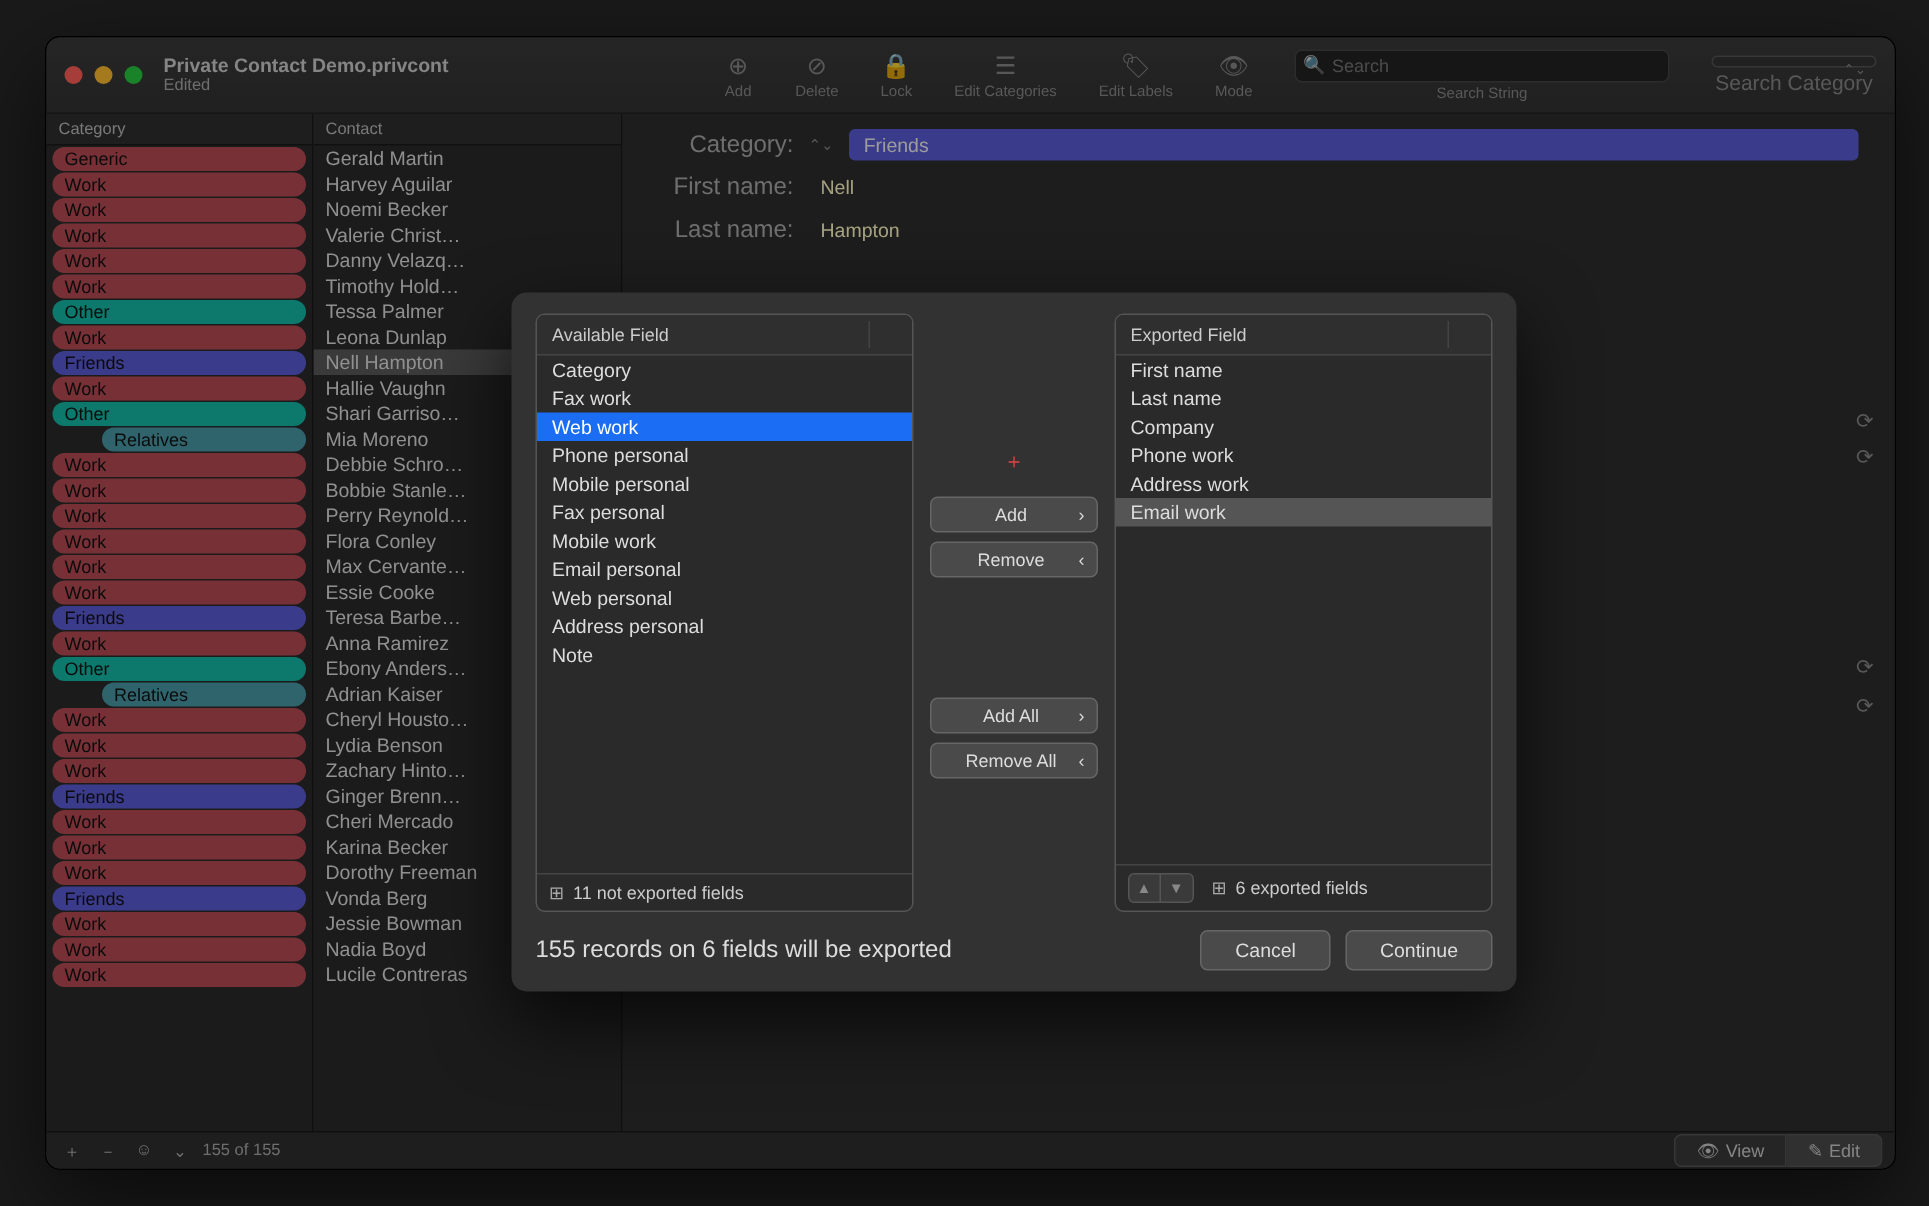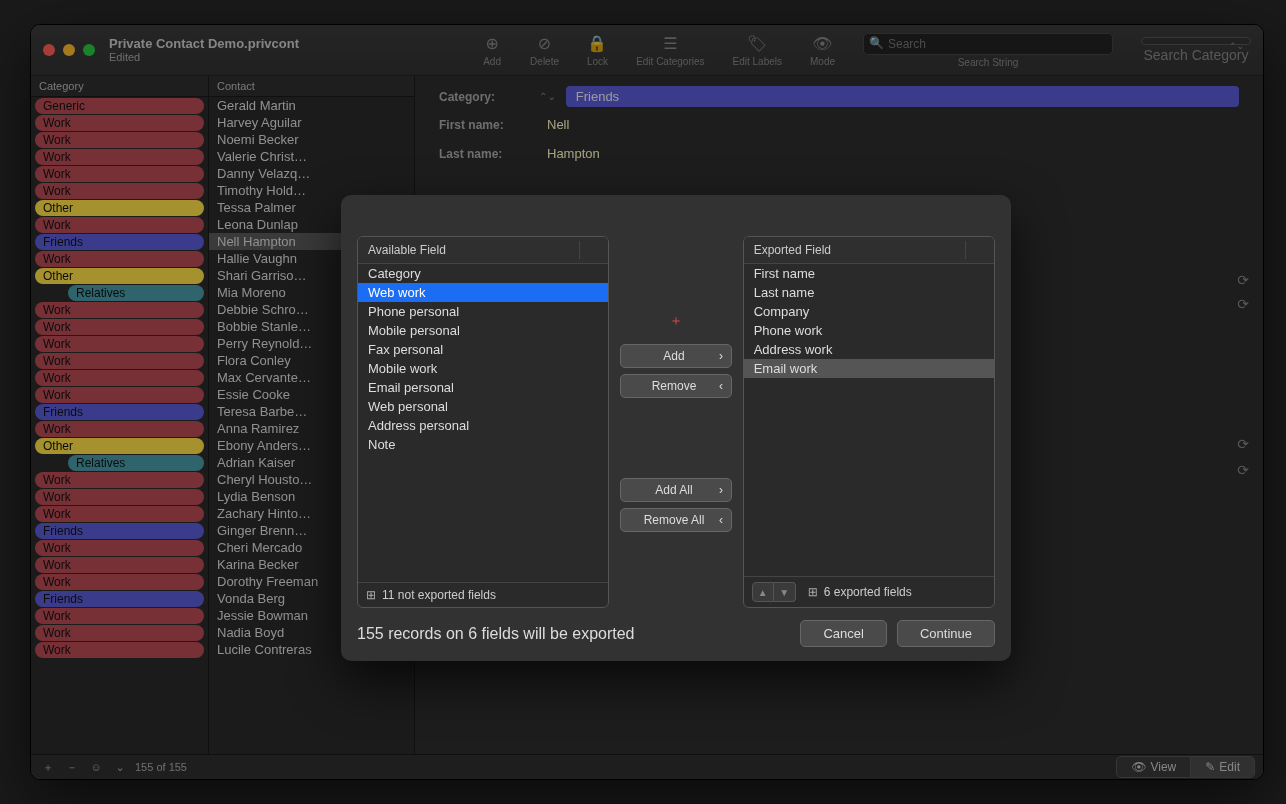--- a/index.html
+++ b/index.html
@@ -31,47 +31,47 @@
 .body { display: flex; height: calc(100% - 51px - 25px); }
 
 
 .catcol { width: 178px; background: #2a2a2a; border-right: 1px solid #1a1a1a; display: flex; flex-direction: column; }
 .contactcol { width: 206px; background: #2a2a2a; border-right: 1px solid #1a1a1a; display: flex; flex-direction: column; position: relative; }
 .colhead { font-size: 11px; color: #bbb; padding: 4px 8px; border-bottom: 1px solid #1a1a1a; background: #2f2f2f; }
 .catlist, .conlist { overflow: hidden; flex: 1; }
 .catpill { margin: 1px 4px; padding: 1px 8px; border-radius: 9px; font-size: 12px; color: #111; font-weight: 500; }
 .pill-Generic { background: #b94b55; }
 .pill-Work { background: #b94b55; }
-.pill-Other { background: #fde047; }
+.pill-Other { background: #14b8a6; }
 .pill-Friends { background: #5b5bd6; }
 .pill-Relatives { background: #4a9aa8; margin-left: 37px; }
 .conrow { padding: 1px 8px; font-size: 13px; color: #ddd; white-space: nowrap; overflow: hidden; }
 .conrow.sel { background: #5a5a5a; }
 
 
 .detail { flex: 1; background: #2d2d2d; padding: 10px 24px; position: relative; overflow: hidden; }
 .drow { display: flex; align-items: center; margin-bottom: 6px; gap: 10px; }
-.drow .lab { width: 90px; color: #aaa; font-size: 12px; font-weight: bold; }
+.drow .lab { width: 90px; text-align: right; color: #aaa; font-size: 16px; }
 .drow .val { flex: 1; padding: 4px 8px; background: transparent; color: #fef9c3; font-size: 13px; border-radius: 4px; }
 .drow .pillwide { flex: 1; background: #5b5bd6; padding: 3px 10px; border-radius: 4px; color: #eee; font-size: 13px; }
 .refresh { color: #888; font-size: 14px; cursor: pointer; }
 
 
 .footer { height: 25px; background: #2f2f2f; border-top: 1px solid #1a1a1a; display: flex; align-items: center; padding: 0 8px; gap: 6px; color: #aaa; font-size: 11px; }
 .footer .fbtn { width: 18px; height: 18px; display: flex; align-items: center; justify-content: center; border-radius: 3px; cursor: pointer; color: #aaa; }
 .footer .spacer { flex: 1; }
 .viewedit { display: flex; gap: 0; }
 .viewedit button { background: #3a3a3a; border: 1px solid #555; color: #ccc; font-size: 12px; padding: 3px 14px; cursor: pointer; display: flex; align-items: center; gap: 4px; }
 .viewedit button:first-child { border-radius: 5px 0 0 5px; }
 .viewedit button:last-child { border-radius: 0 5px 5px 0; border-left: none; background: #4a4a4a; }
 
 
 .overlay { position: absolute; inset: 0; background: rgba(0,0,0,0.35); }
 .modal { position: absolute; left: 310px; top: 170px; width: 670px; height: 466px; background: #323232; border-radius: 10px; box-shadow: 0 20px 50px rgba(0,0,0,0.7); padding: 14px 16px; display: flex; flex-direction: column; }
-.lists { display: flex; gap: 8px; flex: 1; margin-top: 27px; }
+.lists { display: flex; gap: 8px; flex: 1; }
 .listbox { width: 258px; display: flex; flex-direction: column; border: 1px solid #555; border-radius: 6px; overflow: hidden; background: #2a2a2a; }
 .listbox .lh { font-size: 12px; color: #ccc; padding: 6px 10px; border-bottom: 1px solid #444; background: #2f2f2f; position: relative; }
 .listbox .lh::after { content: ""; position: absolute; right: 28px; top: 4px; bottom: 4px; width: 1px; background: #444; }
 .listbox ul { list-style: none; flex: 1; overflow: auto; }
 .listbox li { padding: 2px 10px; font-size: 13px; color: #ddd; cursor: pointer; }
 .listbox li.sel-blue { background: #1b6ef3; color: #fff; }
 .listbox li.sel-gray { background: #555; }
 .listbox .lf { padding: 5px 8px; border-top: 1px solid #444; font-size: 12px; color: #ccc; display: flex; align-items: center; gap: 6px; }
 .midbtns { display: flex; flex-direction: column; justify-content: center; gap: 10px; width: 120px; align-items: center; }
 .midbtns .grp { display: flex; flex-direction: column; gap: 6px; width: 112px; }
@@ -263,20 +263,21 @@
     </div>
   </div>
 
   <div class="overlay"></div>
   <div class="modal">
     <div class="lists">
       <div class="listbox">
         <div class="lh">Available Field</div>
         <ul id="avail">
             <li>Category</li>
+            <li>Fax work</li>
             <li class="sel-blue">Web work</li>
             <li>Phone personal</li>
             <li>Mobile personal</li>
             <li>Fax personal</li>
             <li>Mobile work</li>
             <li>Email personal</li>
             <li>Web personal</li>
             <li>Address personal</li>
             <li>Note</li>
           </ul>

